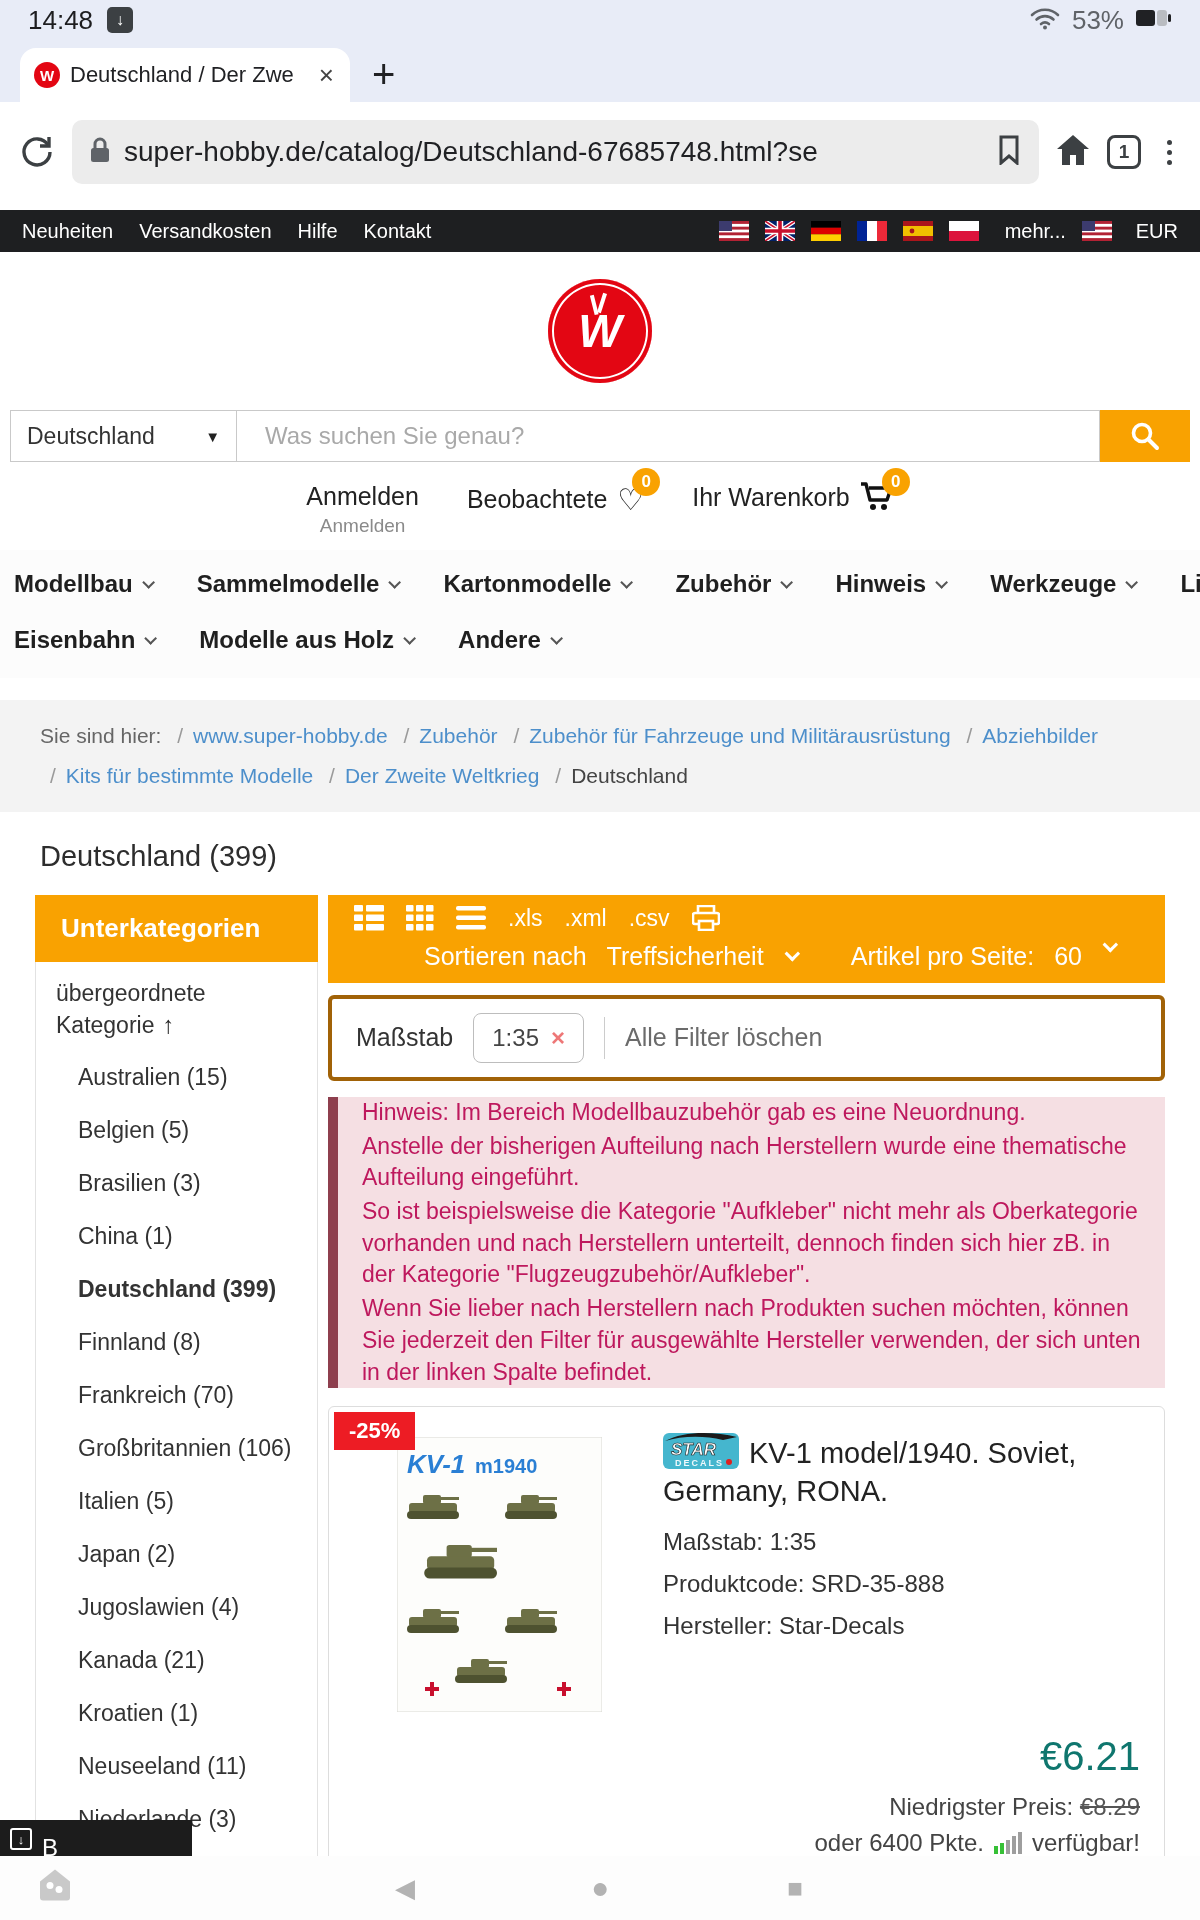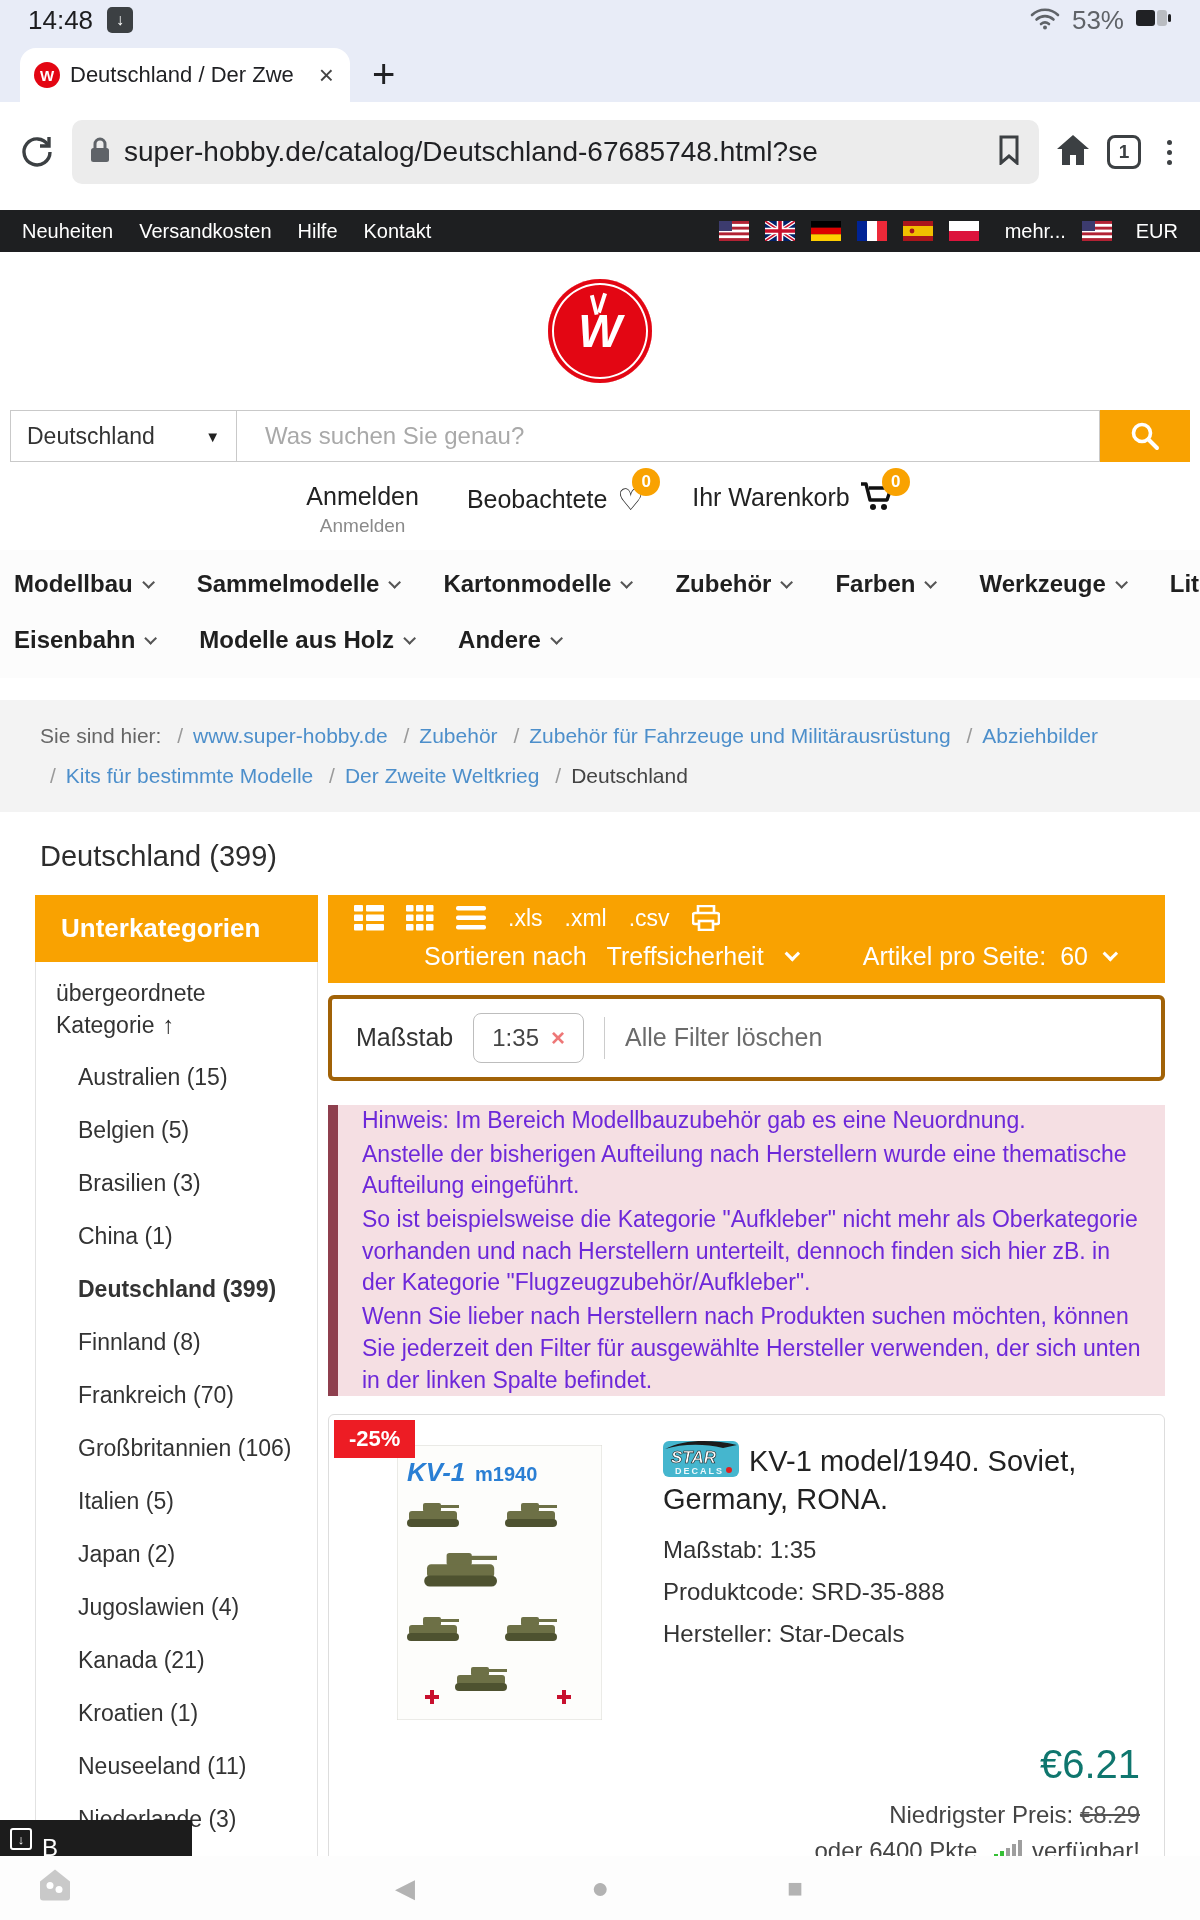--- a/index.html
+++ b/index.html
@@ -85,31 +85,31 @@
   .cat-item { font-size:23px; color:#333; padding:13px 6px 13px 42px; }
   .cat-item.active { font-weight:bold; }
 
   
   .main { flex:1; min-width:0; }
   .otoolbar { background:#f9a201; color:#fff; padding:10px 26px 12px; }
   .otb-r1 { display:flex; align-items:center; gap:22px; }
   .exp { font-size:23px; font-weight:500; color:#fff; }
   .otb-r2 { display:flex; align-items:center; margin-top:10px; font-size:25px; }
   .sort-wrap { margin-left:70px; display:flex; gap:20px; align-items:center; }
-  .pp-wrap { margin-left:auto; display:flex; gap:14px; align-items:center; margin-right:26px; }
+  .pp-wrap { margin-left:auto; display:flex; gap:20px; margin-right:26px; }
   .otb-caret { width:11px; height:11px; border-right:3px solid #fff; border-bottom:3px solid #fff; transform:rotate(45deg) translateY(-4px); display:inline-block; }
 
   .filter-card { margin-top:12px; border:4px solid #a16207; border-radius:6px; background:#fff; padding:14px 24px; display:flex; align-items:center; gap:20px; }
   .filter-label { font-size:25px; color:#333; }
   .filter-chip { border:1px solid #bdbdbd; border-radius:8px; padding:10px 18px; font-size:24px; color:#444; display:flex; align-items:center; gap:12px; }
   .chip-x { color:#e77; font-weight:bold; font-size:24px; }
   .vdiv { width:1px; height:42px; background:#ccc; }
   .clear-filters { font-size:25px; color:#6b6b6b; }
 
-  .notice { margin-top:24px; background:#f5dfe3; border-left:10px solid #8e3f4e; padding:0 24px; color:#6d28d9; font-size:23px; line-height:1.38; }
+  .notice { margin-top:16px; background:#f5dfe3; border-left:10px solid #8e3f4e; padding:0 24px; color:#be185d; font-size:23px; line-height:1.38; }
   .notice div { margin:2px 0; }
 
   .prod-card { margin-top:18px; border:1px solid #ddd; border-radius:6px; background:#fff; padding:20px 24px; position:relative; }
   .disc-badge { position:absolute; top:5px; left:5px; background:#ed1c24; color:#fff; font-size:22px; font-weight:bold; padding:6px 15px; }
   .prod-top { display:flex; }
   .img-col { width:310px; flex:none; padding:10px 0 0 44px; }
   .info-col { flex:1; min-width:0; padding-top:4px; }
   .prod-title { font-size:29px; color:#222; line-height:1.3; }
   .brand-logo { vertical-align:-6px; margin-right:10px; }
   .prod-meta { margin-top:10px; font-size:24px; color:#333; line-height:1.75; }
@@ -326,21 +326,21 @@
         </span>
       <span class="menu-item">
           <span>Kartonmodelle</span>
           <i class="chev"></i>
         </span>
       <span class="menu-item">
           <span>Zubehör</span>
           <i class="chev"></i>
         </span>
       <span class="menu-item">
-          <span>Farben</span>
+          <span>Hinweis</span>
           <i class="chev"></i>
         </span>
       <span class="menu-item">
           <span>Werkzeuge</span>
           <i class="chev"></i>
         </span>
       <span class="menu-item">
           <span>Literatur</span>
         </span>
     </div>

